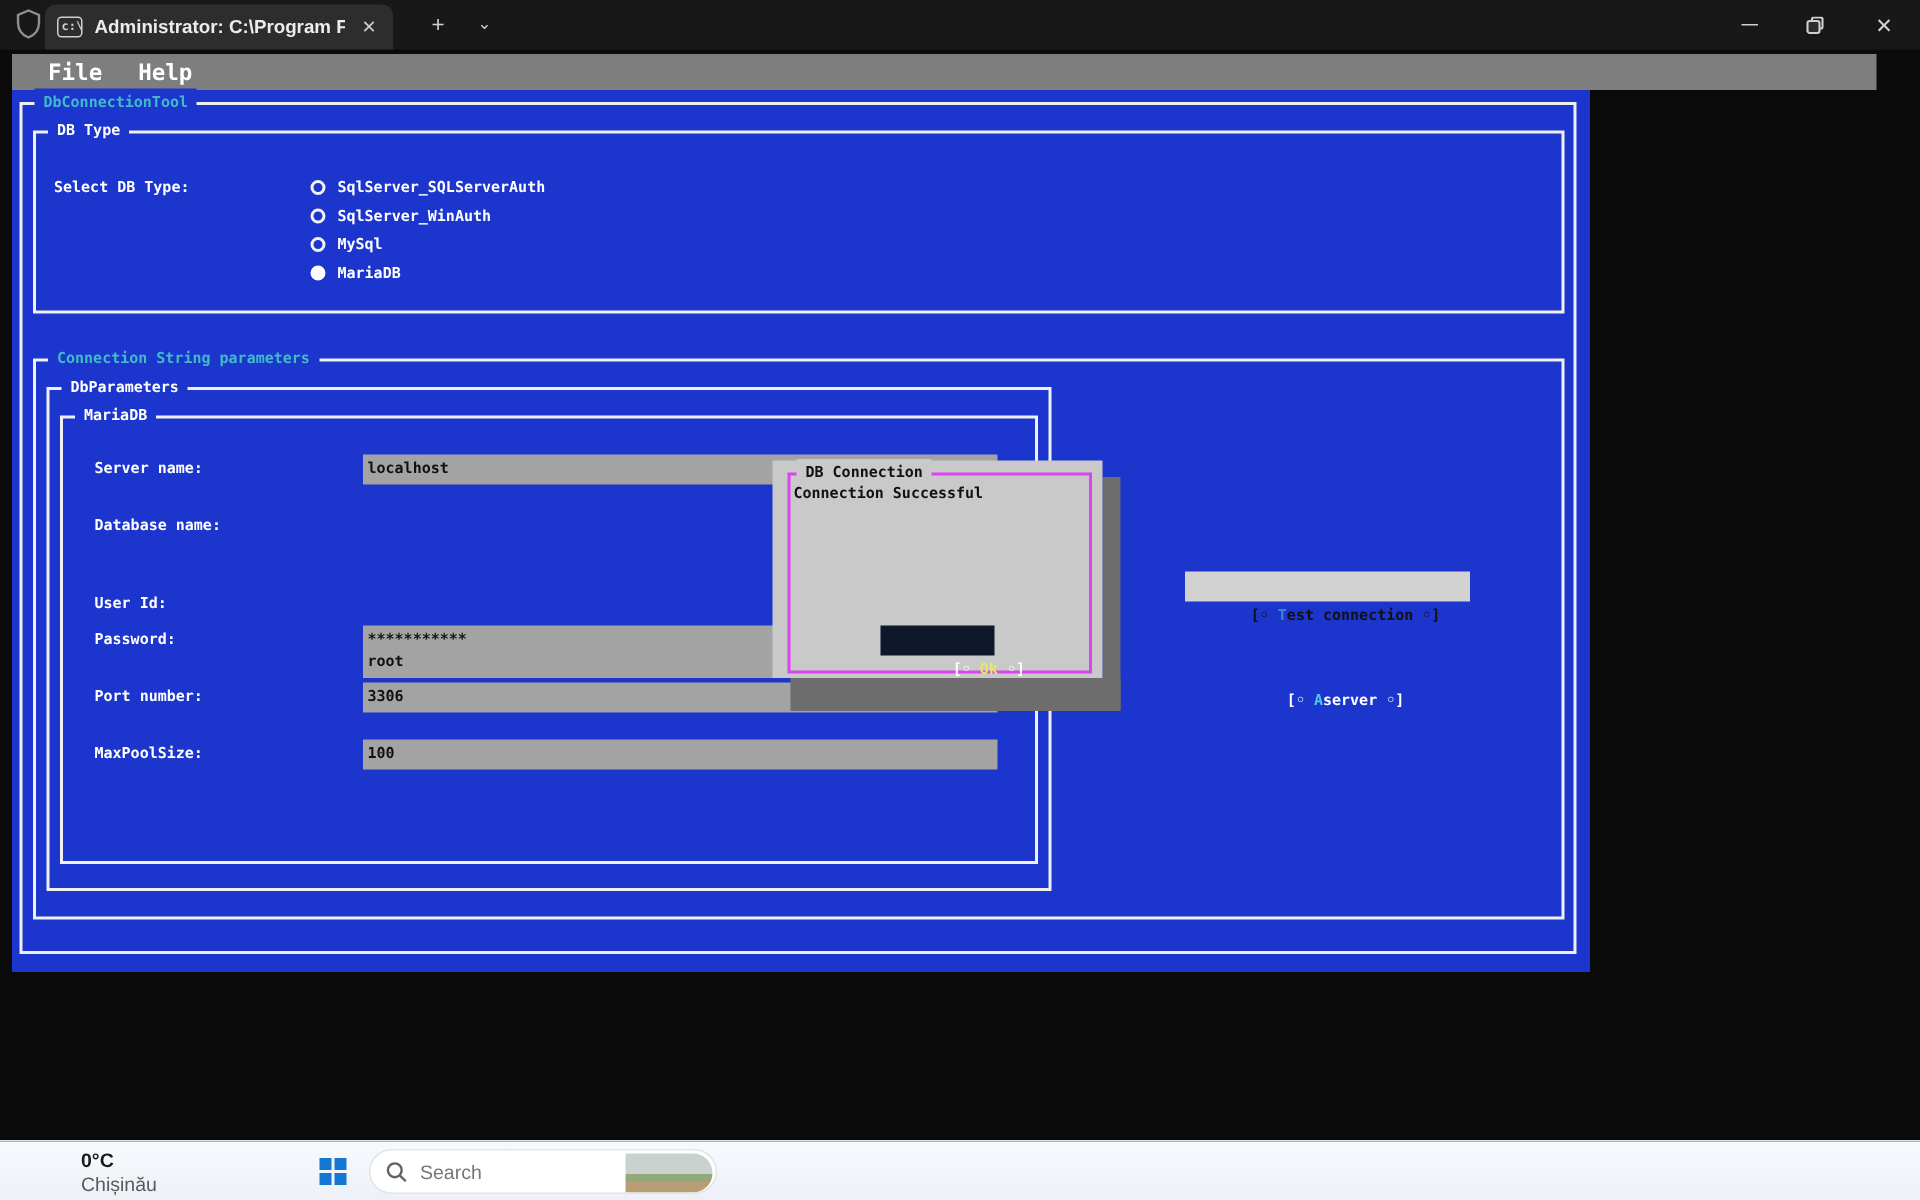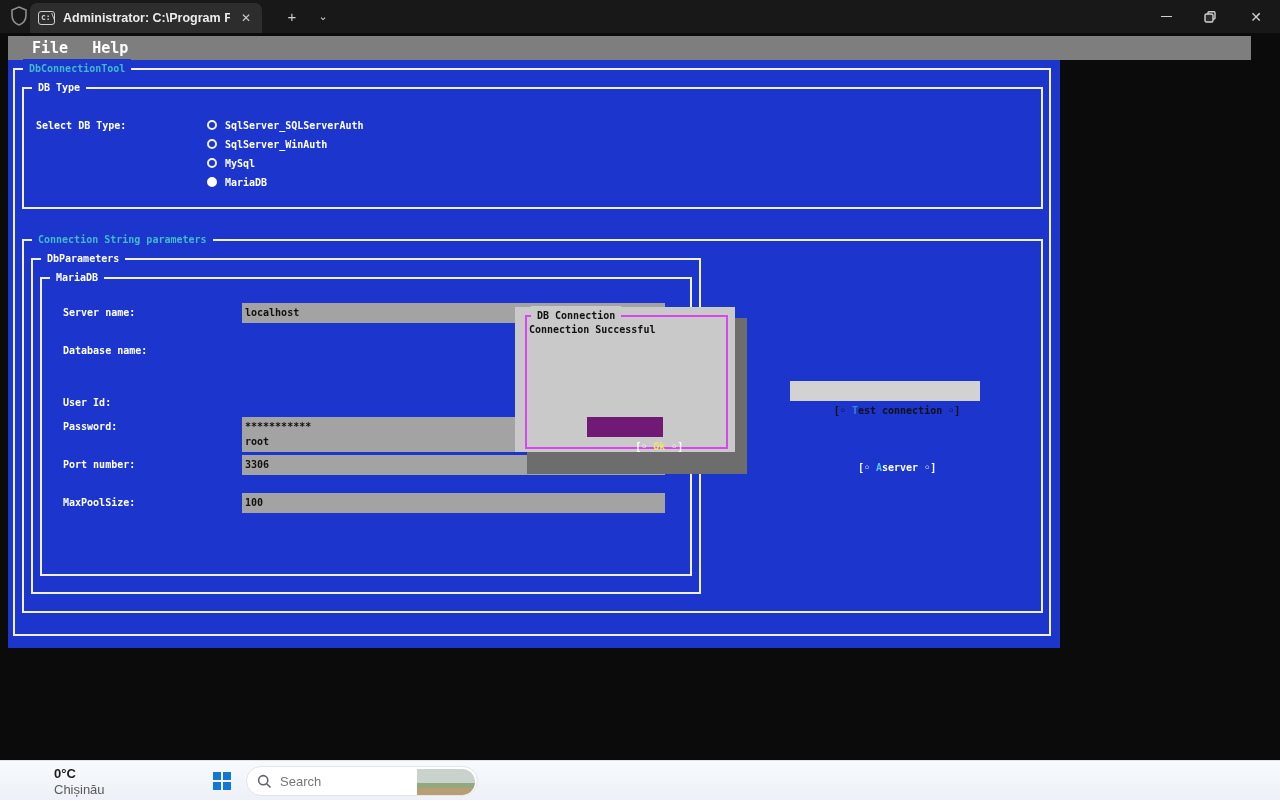--- a/index.html
+++ b/index.html
@@ -36,21 +36,21 @@
   .btn .hot { color:#4fc9e8; }
   .btn.focused { background:#d2d2d2; color:#111111; }
   .btn.focused .hot { color:#3b86d0; }
 
   
   .dlg-shadow { position:absolute; background:#6d6d6d; z-index:4; }
   .dialog { position:absolute; left:507px; top:247px; width:220px; height:145px; background:#c9c9c9; z-index:5; color:#111111; }
   .dlg-frame { position:absolute; left:10px; top:8px; width:203px; height:134px; border:2px solid #d946ef; }
   .dlg-title { position:absolute; top:-11px; left:4px; background:#c9c9c9; padding:0 6px; white-space:pre; line-height:19px; }
   .dlg-msg { position:absolute; left:2px; top:7px; white-space:pre; }
-  .ok-btn { position:absolute; left:60px; top:100px; width:76px; height:20px; line-height:20px; background:#701a75; color:#ffffff; text-align:left; white-space:pre; }
+  .ok-btn { position:absolute; left:60px; top:100px; width:76px; height:20px; line-height:20px; background:#0f172a; color:#ffffff; text-align:left; white-space:pre; }
   .ok-btn .oklabel { color:#e8e868; }
 
   
   .taskbar { position:absolute; left:0; top:760px; width:1280px; height:40px; background:linear-gradient(180deg,#f7fafd,#edf1f7); border-top:1px solid #dfe3e8; }
   .tb-weather-temp { position:absolute; left:54px; top:5px; font-size:13px; font-weight:bold; color:#1a1a1a; }
   .tb-weather-loc { position:absolute; left:54px; top:21px; font-size:13px; color:#5a5a5a; }
   .start-grid { position:absolute; left:213px; top:11px; width:19px; height:19px; display:grid; grid-template-columns:8px 8px; grid-template-rows:8px 8px; gap:2px; }
   .start-grid span { background:#1677d2; }
   .searchbox { position:absolute; left:246px; top:5px; width:232px; height:30px; background:#ffffff; border:1px solid #e1e5ea; border-radius:16px; display:flex; align-items:center; padding-left:10px; overflow:hidden; }
   .searchbox input { border:none; outline:none; background:transparent; font-size:13px; color:#5f6368; width:110px; margin-left:8px; font-family:"Liberation Sans",sans-serif; }

